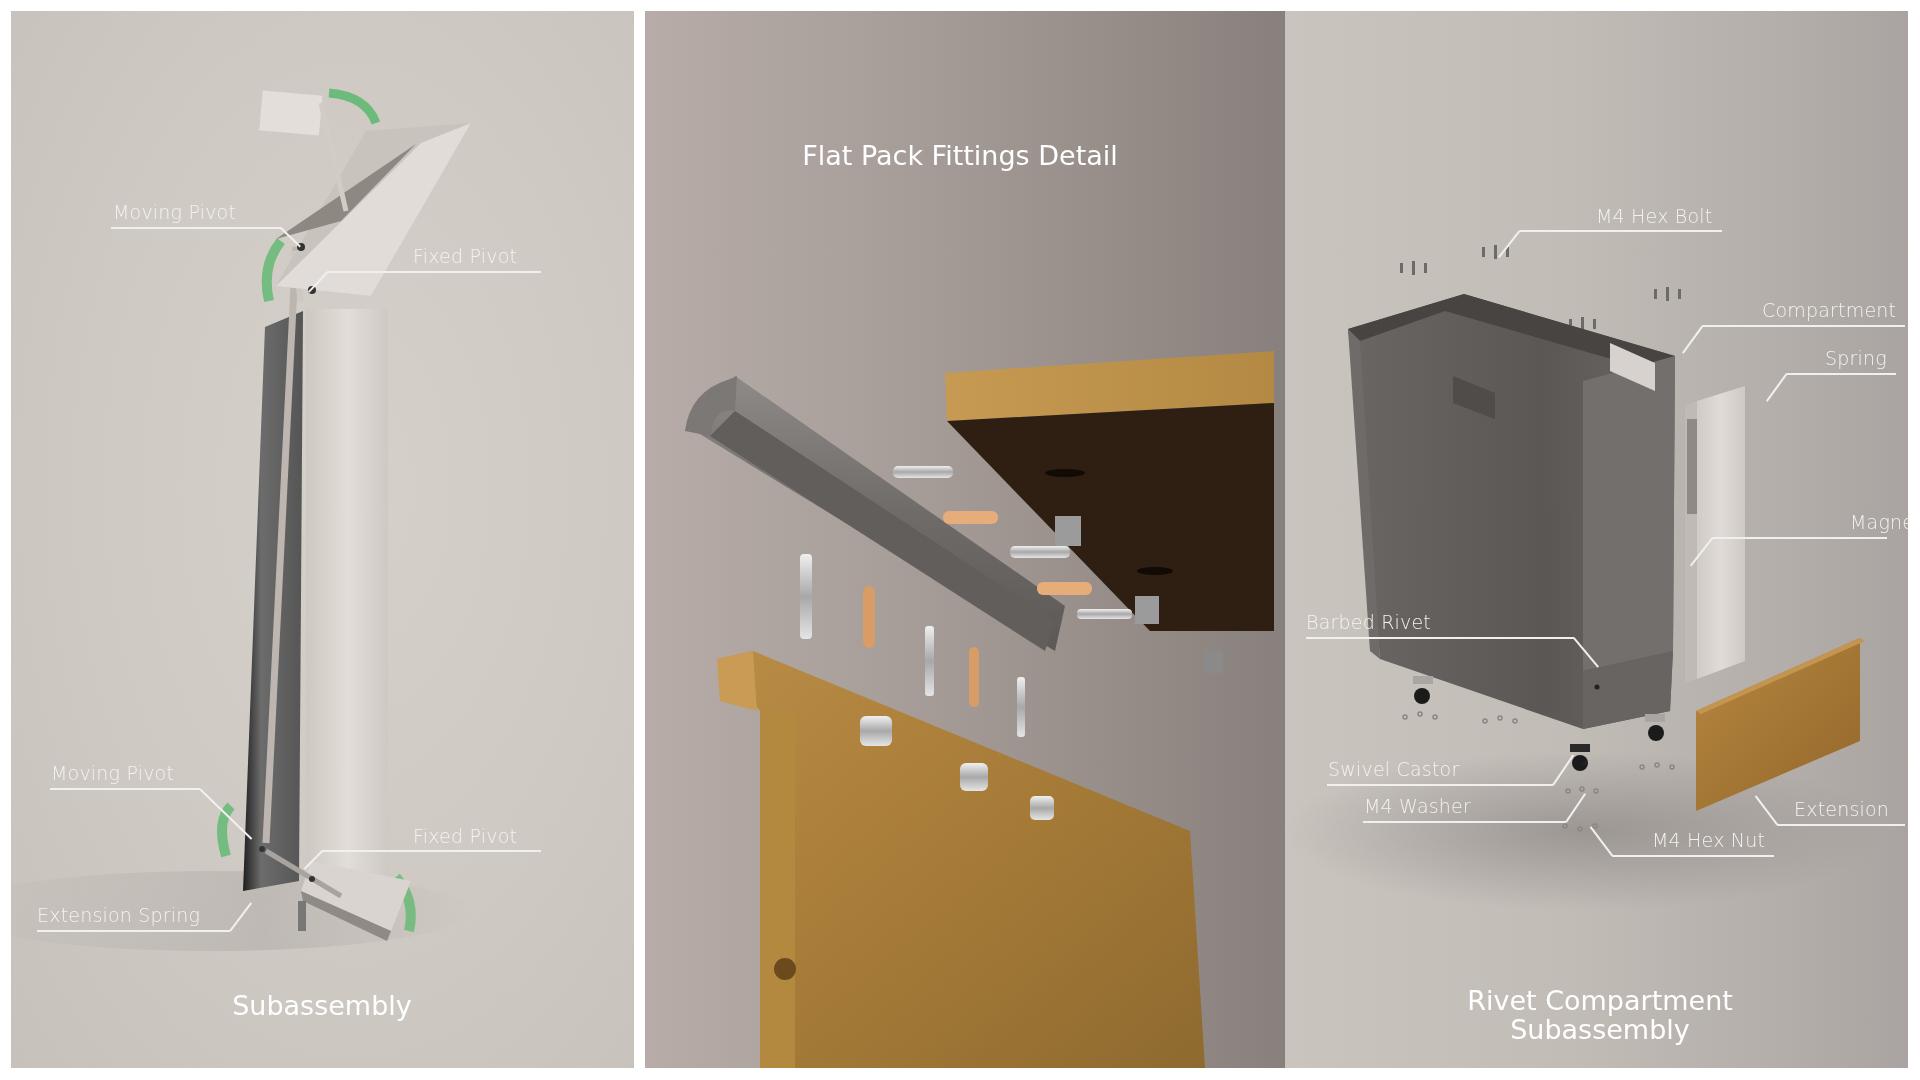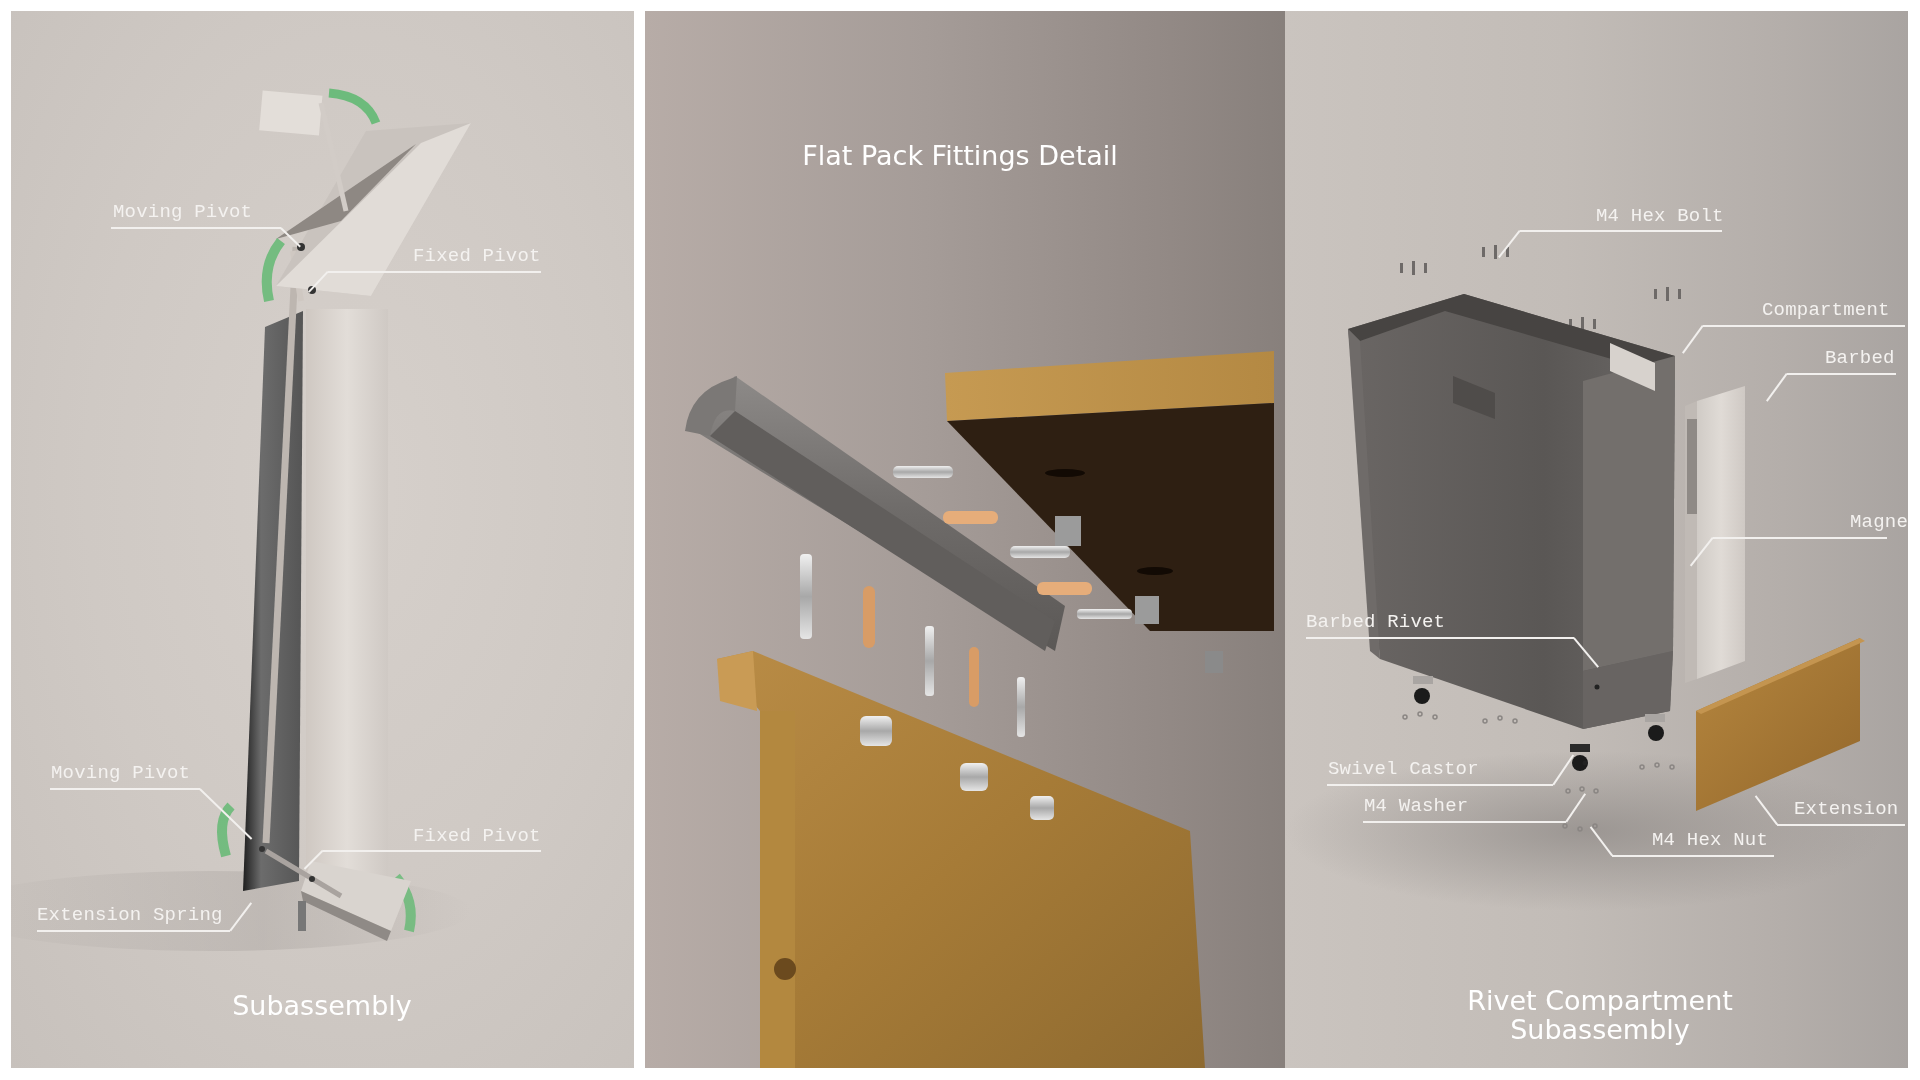--- a/index.html
+++ b/index.html
@@ -1,21 +1,21 @@
 <!DOCTYPE html>
 <html><head>
 <meta charset="utf-8">
 <style>
   html,body{margin:0;padding:0;}
   body{width:1920px;height:1080px;background:#ffffff;position:relative;overflow:hidden;font-family:"DejaVu Sans",sans-serif;}
   .panel{position:absolute;top:11px;height:1057px;overflow:hidden;}
   #p1{left:11px;width:623px;background:radial-gradient(ellipse at 55% 45%,#d6d0cb 0%,#cfc9c4 55%,#c7c1bc 100%);}
   #p2{left:645px;width:701px;background:linear-gradient(90deg,#b7aca7 0%,#a59c98 40%,#928985 75%,#827b77 100%);}
   #p3{left:1285px;width:623px;background:linear-gradient(90deg,#cac4bf 0%,#c2bcb7 45%,#b4aeaa 80%,#a9a4a1 100%);}
-  .label{position:absolute;color:#f4f2f0;font-size:19px;font-weight:300;letter-spacing:0.2px;white-space:nowrap;line-height:1;font-family:Liberation Mono, monospace;}
+  .label{position:absolute;color:#f4f2f0;font-size:19px;font-weight:300;letter-spacing:0.2px;white-space:nowrap;line-height:1;}
   .uline{position:absolute;height:1.5px;background:#f2f0ee;}
   .diag{position:absolute;height:1.5px;background:#f2f0ee;transform-origin:0 50%;}
   .title{position:absolute;color:#ffffff;font-size:27px;text-align:center;line-height:29px;font-weight:400;}
   svg{position:absolute;left:0;top:0;}
   .logo{position:absolute;}
   .logo-text{position:absolute;left:40px;top:19px;color:#ffffff;font-style:italic;font-weight:bold;font-size:19px;letter-spacing:0.5px;}
 </style>
 </head>
 <body>
 
@@ -249,21 +249,21 @@
 
 
   <span class="label" style="left:311px;top:196px;">M4 Hex Bolt</span>
   <div class="uline" style="left:235px;top:219px;width:202px;"></div>
   <div class="diag" style="left:235px;top:219px;width:34px;transform:rotate(128deg);"></div>
 
   <span class="label" style="left:477px;top:290px;">Compartment</span>
   <div class="uline" style="left:418px;top:314px;width:202px;"></div>
   <div class="diag" style="left:418px;top:314px;width:34px;transform:rotate(126deg);"></div>
 
-  <span class="label" style="left:540px;top:338px;">Barbed</span>
+  <span class="label" style="left:540px;top:338px;">Spring</span>
   <div class="uline" style="left:502px;top:362px;width:109px;"></div>
   <div class="diag" style="left:502px;top:362px;width:34px;transform:rotate(126deg);"></div>
 
   <span class="label" style="left:524px;top:502px;margin-left:41px;">Magnet</span>
   <div class="uline" style="left:428px;top:526px;width:174px;"></div>
   <div class="diag" style="left:428px;top:526px;width:36px;transform:rotate(128deg);"></div>
 
   <span class="label" style="left:21px;top:602px;">Barbed Rivet</span>
   <div class="uline" style="left:21px;top:626px;width:268px;"></div>
   <div class="diag" style="left:289px;top:626px;width:38px;transform:rotate(50deg);"></div>

